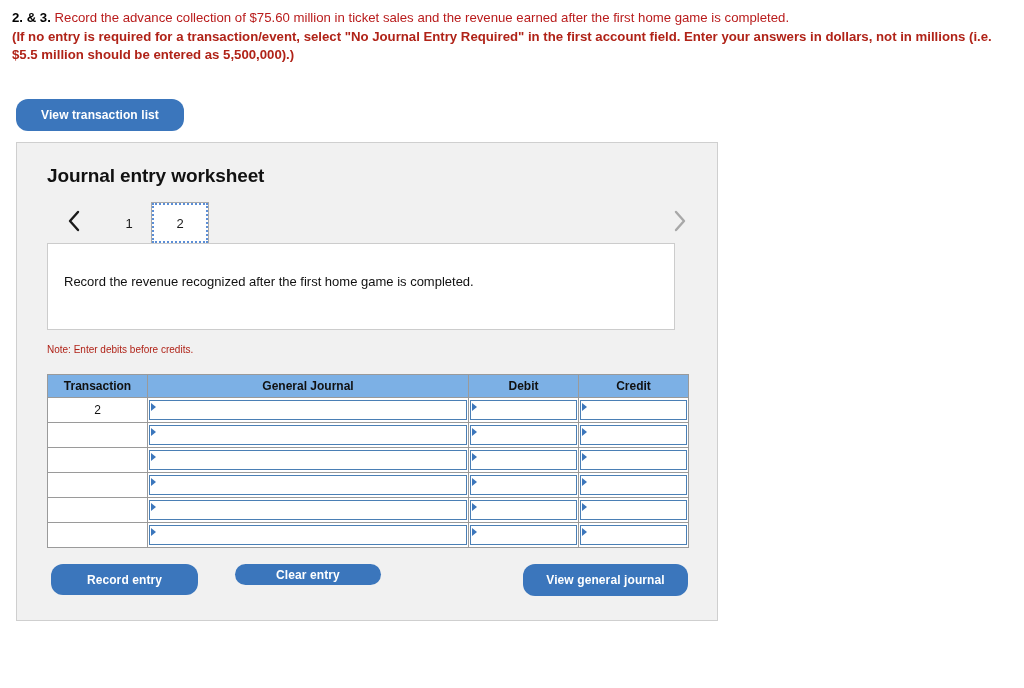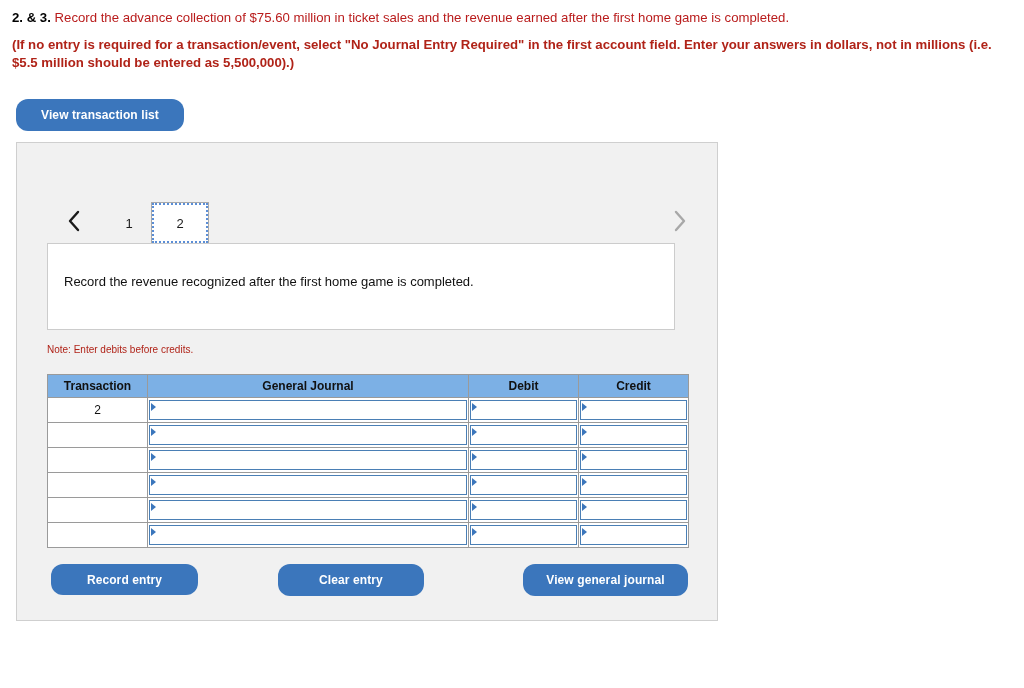--- a/index.html
+++ b/index.html
@@ -27,21 +27,21 @@
   }
   .prompt-lead {
     font-weight: bold;
     color: #000000;
   }
   .prompt-main {
     color: #b91c1c;
   }
   .prompt-note {
     display: block;
-    margin-top: 8px;
+    margin-top: 0;
     font-weight: bold;
     color: #B02318;
     line-height: 18.5px;
   }
 
   
   .btn {
     display: inline-flex;
     align-items: center;
     justify-content: center;
@@ -231,22 +231,21 @@
     left: 34px;
     top: 421px;
     width: 147px;
     height: 31px;
   }
   .btn-clear {
     position: absolute;
     left: 218px;
     top: 421px;
     width: 146px;
-    height: 32px;
-    margin-left: 43px;
+    height: 21px;
   }
   .btn-view-journal {
     position: absolute;
     left: 506px;
     top: 421px;
     width: 165px;
     height: 32px;
   }
 </style>
 </head>
@@ -254,20 +253,21 @@
 
 <div class="prompt">
   <span class="prompt-lead">2. &amp; 3.</span><span class="prompt-main"> Record the advance collection of $75.60 million in ticket sales and the revenue earned after the first home game is completed.</span>
   <span class="prompt-note">(If no entry is required for a transaction/event, select "No Journal Entry Required" in the first account field. Enter your answers in dollars, not in millions (i.e. $5.5 million should be entered as 5,500,000).)</span>
 </div>
 
 <button class="btn view-transaction-btn">View transaction list</button>
 
 <div class="panel">
 
+  <div class="panel-title">Journal entry worksheet</div>
 
   <div class="pager">
     <div class="pager-arrow pager-prev">
       <svg width="13" height="22" viewBox="0 0 13 22" aria-hidden="true">
         <polyline points="10,2 2,11 10,20" fill="none" stroke="#1a1a1a" stroke-width="2.4" stroke-linecap="round" stroke-linejoin="round"></polyline>
       </svg>
     </div>
 
     <div class="tab tab-1">
       <span>1</span>

